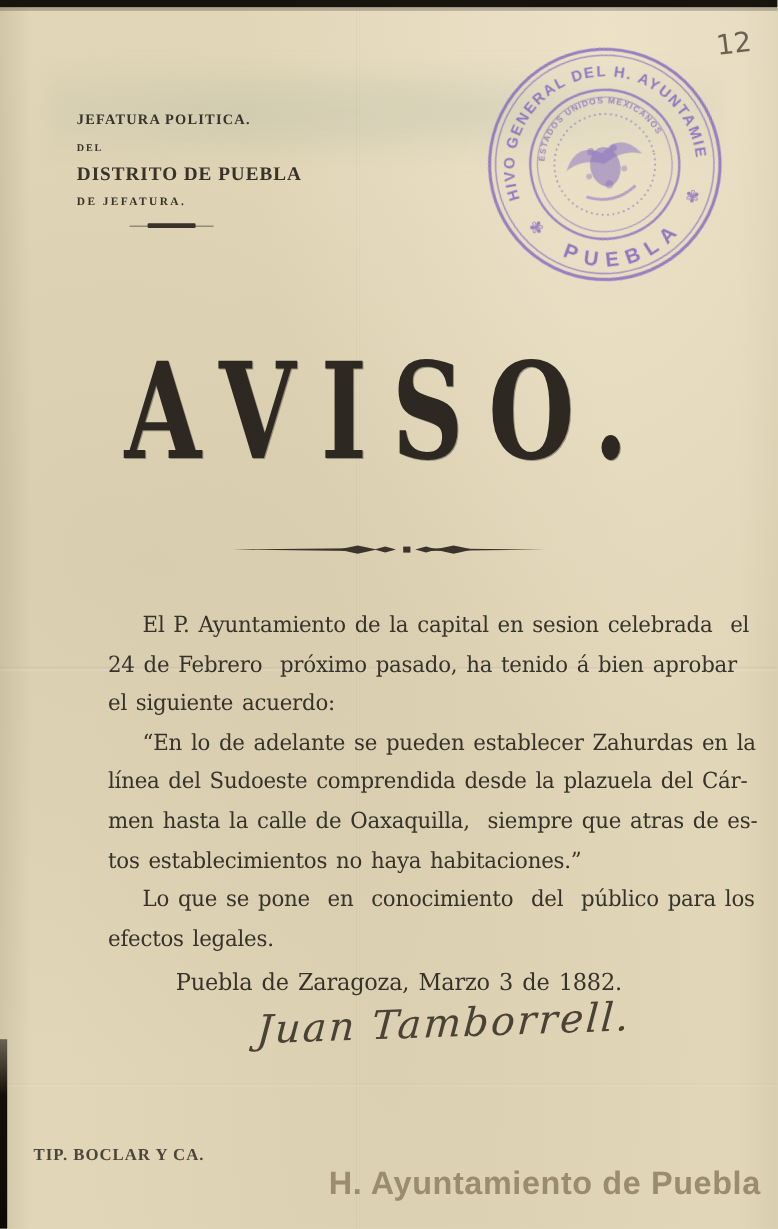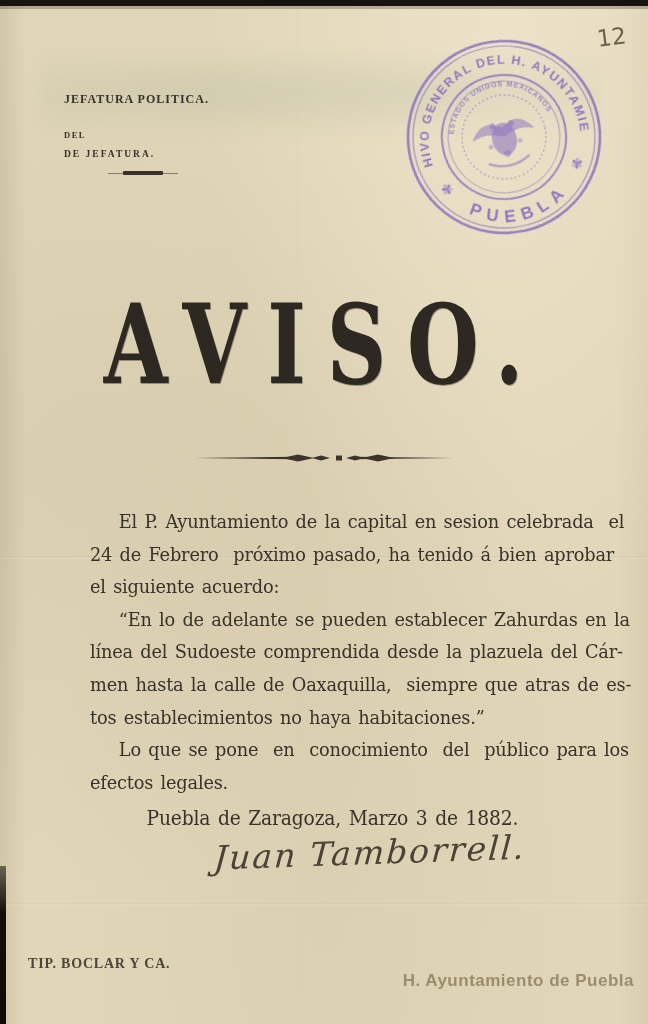--- a/index.html
+++ b/index.html
@@ -40,21 +40,21 @@
     font-family:"DejaVu Sans", sans-serif;
     font-size:23px; color:#6b6152;
     transform:rotate(-7deg);
   }
 
   .letterhead{
     position:absolute; left:64px; top:92px; width:158px;
     text-align:left; color:#38322a;
   }
   .lh-1{ font-size:12px; font-weight:bold; letter-spacing:1px; }
-  .lh-2{ font-size:8.5px; font-weight:bold; letter-spacing:1.5px; margin-top:23px; }
+  .lh-2{ font-size:8.5px; font-weight:bold; letter-spacing:1.5px; margin-top:11px; }
   .lh-3{ font-size:16px; font-weight:bold; letter-spacing:0.8px; margin-top:9px; white-space:nowrap; }
   .lh-4{ font-size:9.5px; font-weight:bold; letter-spacing:2px; margin-top:9px; }
   .lh-rule{ width:70px; height:5px; margin:12px auto 0; position:relative; }
   .lh-rule .thin{ position:absolute; left:0; right:0; top:2px; height:1px; background:rgba(56,50,42,0.55); }
   .lh-rule .thick{ position:absolute; left:15px; width:40px; top:0; height:4px; background:#38322a; border-radius:1px; }
 
   .stamp{
     position:absolute; left:403px; top:36px; width:202px; height:202px;
     transform:rotate(-13deg);
     opacity:0.88;
@@ -107,41 +107,42 @@
 
   .printer-credit{
     position:absolute; left:28px; top:956px;
     font-size:14px; font-weight:bold; letter-spacing:0.8px;
     color:#4c453a;
   }
 
   .watermark{
     position:absolute; right:14px; top:971px;
     font-family:"Liberation Sans", sans-serif;
-    font-size:17px; font-weight:600;
+    font-size:27px; font-weight:600;
     color:#9c8c6f;
     letter-spacing:0.5px;
   }
 </style>
 </head>
 <body>
 
 <div class="ghost-band"></div>
 <div class="crease-v"></div>
 <div class="crease-h1"></div>
 <div class="crease-h2"></div>
 <div class="scan-top-edge"></div>
 <div class="scan-top-edge-soft"></div>
 <div class="scan-left-edge"></div>
 
 <div class="page-number">12</div>
 
 <div class="letterhead">
   <div class="lh-1">JEFATURA POLITICA.</div>
   <div class="lh-2">DEL</div>
+  <div class="lh-3">DISTRITO DE PUEBLA</div>
   <div class="lh-4">DE JEFATURA.</div>
   <div class="lh-rule">
       <span class="thin"></span>
       <span class="thick"></span>
     </div>
 </div>
 
 <div class="stamp">
   <svg width="202" height="202" viewBox="0 0 202 202">
     <g stroke="#7b5fc0" fill="none">

